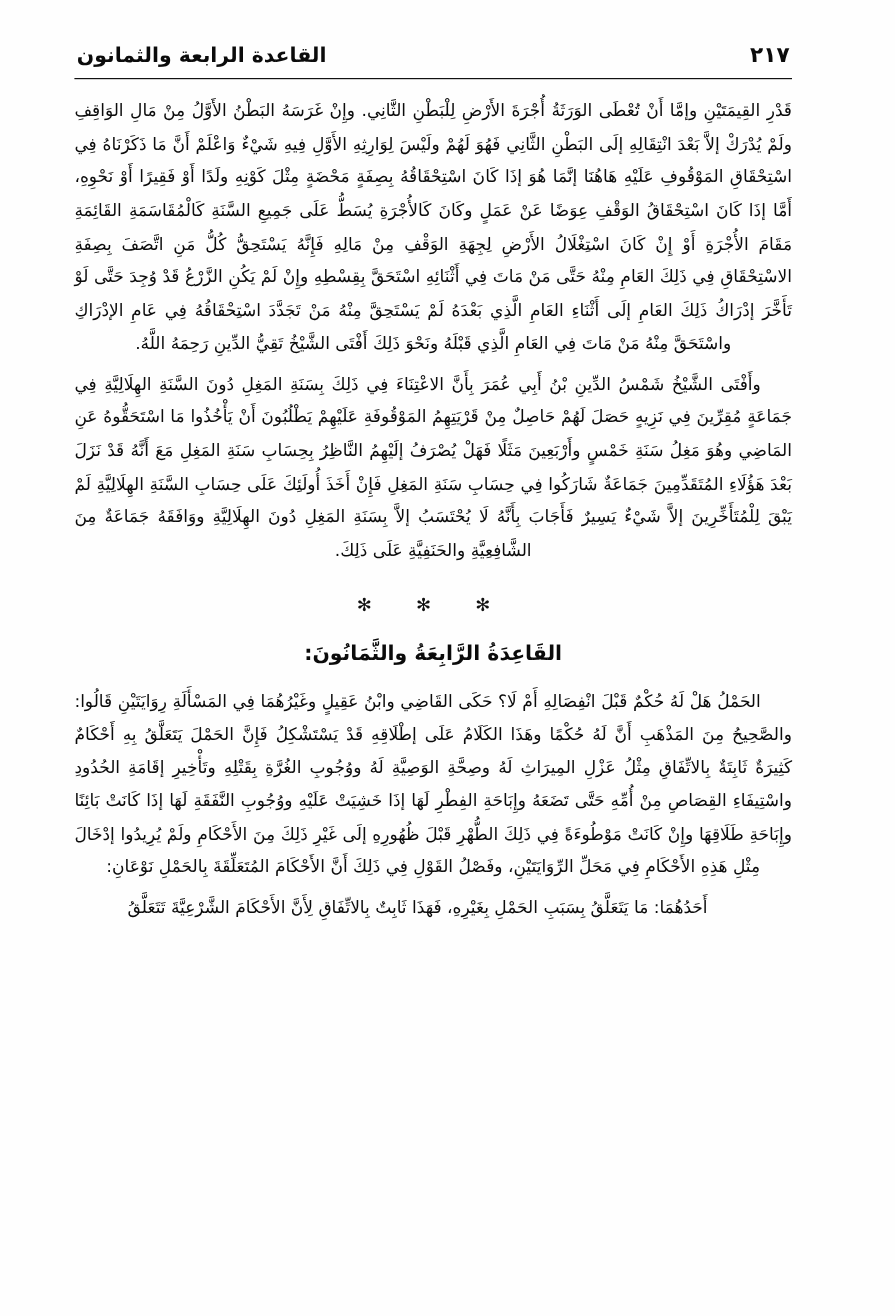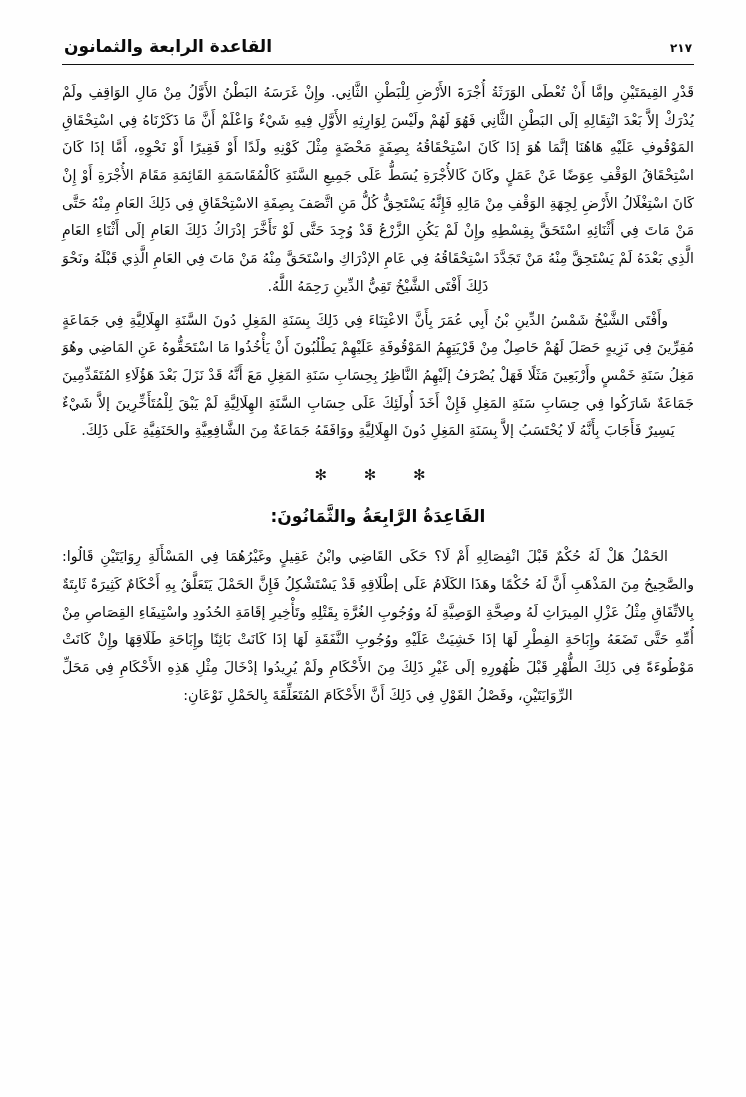--- a/index.html
+++ b/index.html
@@ -12,40 +12,40 @@
     height: 1097px;
     font-family: "DejaVu Sans", sans-serif;
     color: #0b0b0b;
     overflow: hidden;
   }
   .page {
     position: relative;
     width: 746px;
     height: 1097px;
     box-sizing: border-box;
-    padding: 36px 52px 30px 62px;
+    padding: 36px 86px 30px 62px;
     background: #fefefe;
   }
   
   .header {
     display: flex;
     flex-direction: row-reverse;
     justify-content: space-between;
     align-items: baseline;
     direction: rtl;
     padding: 0 2px 6px 2px;
   }
   .header-title {
     font-size: 17px;
     font-weight: bold;
     letter-spacing: 0px;
     white-space: nowrap;
   }
   .header-page {
-    font-size: 12px;
+    font-size: 18px;
     font-weight: bold;
     direction: rtl;
   }
   .rule {
     border: none;
     border-top: 1.4px solid #111;
     margin: 2px 0 14px 0;
   }
   
   .body {
@@ -109,15 +109,16 @@
     <p class="para indent nojust">وأَفْتَى الشَّيْخُ شَمْسُ الدِّينِ بْنُ أَبِي عُمَرَ بِأَنَّ الاعْتِنَاءَ فِي ذَلِكَ بِسَنَةِ المَغِلِ دُونَ السَّنَةِ الهِلَالِيَّةِ فِي جَمَاعَةٍ مُقِرِّينَ فِي نَزِيهٍ حَصَلَ لَهُمْ حَاصِلٌ مِنْ قَرْيَتِهِمُ المَوْقُوفَةِ عَلَيْهِمْ يَطْلُبُونَ أَنْ يَأْخُذُوا مَا اسْتَحَقُّوهُ عَنِ المَاضِي وهُوَ مَغِلُ سَنَةِ خَمْسٍ وأَرْبَعِينَ مَثَلًا فَهَلْ يُصْرَفُ إلَيْهِمُ النَّاظِرُ بِحِسَابِ سَنَةِ المَغِلِ مَعَ أَنَّهُ قَدْ نَزَلَ بَعْدَ هَؤُلَاءِ المُتَقَدِّمِينَ جَمَاعَةٌ شَارَكُوا فِي حِسَابِ سَنَةِ المَغِلِ فَإِنْ أَخَذَ أُولَئِكَ عَلَى حِسَابِ السَّنَةِ الهِلَالِيَّةِ لَمْ يَبْقَ لِلْمُتَأَخِّرِينَ إلاَّ شَيْءٌ يَسِيرٌ فَأَجَابَ بِأَنَّهُ لَا يُحْتَسَبُ إلاَّ بِسَنَةِ المَغِلِ دُونَ الهِلَالِيَّةِ ووَافَقَهُ جَمَاعَةٌ مِنَ الشَّافِعِيَّةِ والحَنَفِيَّةِ عَلَى ذَلِكَ.</p>
 
     <div class="stars">✻ ✻ ✻</div>
 
     <div class="section-heading">القَاعِدَةُ الرَّابِعَةُ والثَّمَانُونَ:</div>
 
     <p class="para indent nojust">الحَمْلُ هَلْ لَهُ حُكْمٌ قَبْلَ انْفِصَالِهِ أَمْ لَا؟ حَكَى القَاضِي وابْنُ عَقِيلٍ وغَيْرُهُمَا فِي المَسْأَلَةِ رِوَايَتَيْنِ قَالُوا: والصَّحِيحُ مِنَ المَذْهَبِ أَنَّ لَهُ حُكْمًا وهَذَا الكَلَامُ عَلَى إطْلَاقِهِ قَدْ يَسْتَشْكِلُ فَإِنَّ الحَمْلَ يَتَعَلَّقُ بِهِ أَحْكَامٌ كَثِيرَةٌ ثَابِتَةٌ بِالاتِّفَاقِ مِثْلُ عَزْلِ المِيرَاثِ لَهُ وصِحَّةِ الوَصِيَّةِ لَهُ ووُجُوبِ الغُرَّةِ بِقَتْلِهِ وتَأْخِيرِ إقَامَةِ الحُدُودِ واسْتِيفَاءِ القِصَاصِ مِنْ أُمِّهِ حَتَّى تَضَعَهُ وإِبَاحَةِ الفِطْرِ لَهَا إذَا خَشِيَتْ عَلَيْهِ ووُجُوبِ النَّفَقَةِ لَهَا إذَا كَانَتْ بَائِنًا وإِبَاحَةِ طَلَاقِهَا وإِنْ كَانَتْ مَوْطُوءَةً فِي ذَلِكَ الطُّهْرِ قَبْلَ ظُهُورِهِ إلَى غَيْرِ ذَلِكَ مِنَ الأَحْكَامِ ولَمْ يُرِيدُوا إدْخَالَ مِثْلِ هَذِهِ الأَحْكَامِ فِي مَحَلِّ الرِّوَايَتَيْنِ، وفَصْلُ القَوْلِ فِي ذَلِكَ أَنَّ الأَحْكَامَ المُتَعَلِّقَةَ بِالحَمْلِ نَوْعَانِ:</p>
 
     <div class="small-gap"></div>
 
+    <p class="para indent nojust">أَحَدُهُمَا: مَا يَتَعَلَّقُ بِسَبَبِ الحَمْلِ بِغَيْرِهِ، فَهَذَا ثَابِتٌ بِالاتِّفَاقِ لِأَنَّ الأَحْكَامَ الشَّرْعِيَّةَ تَتَعَلَّقُ</p>
 
   </div>
 </div>
 
 </body></html>

